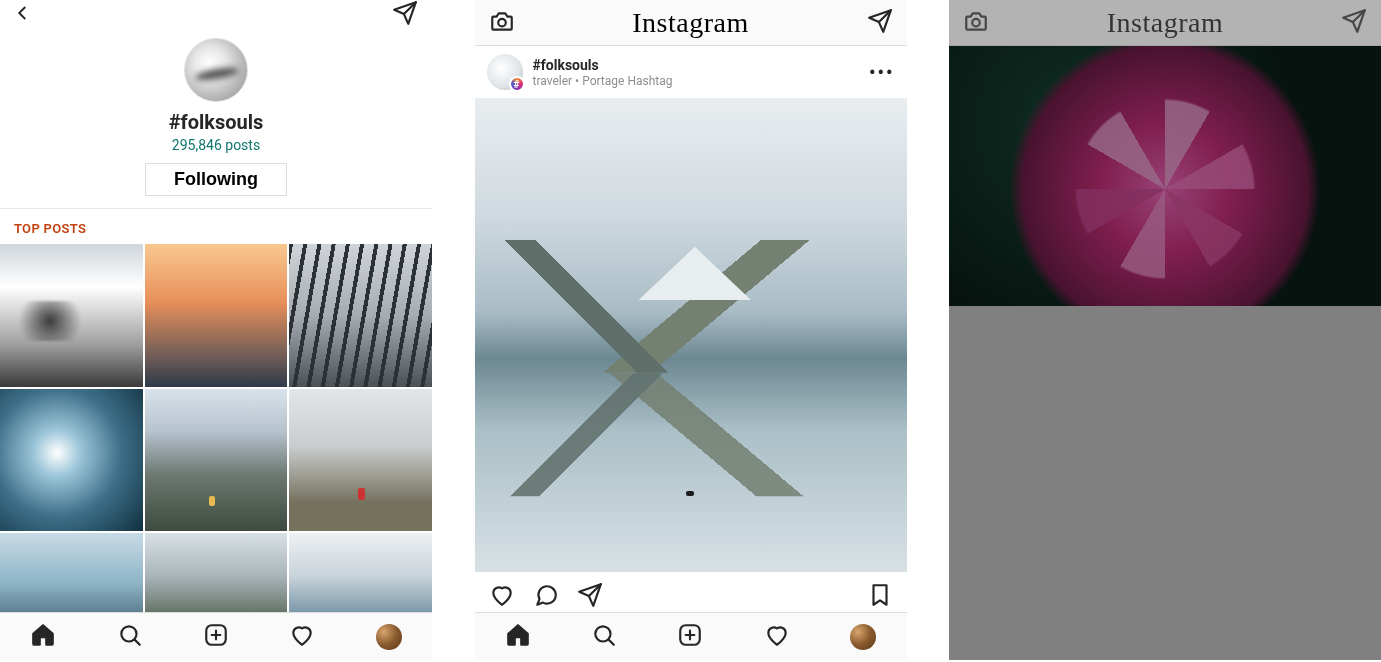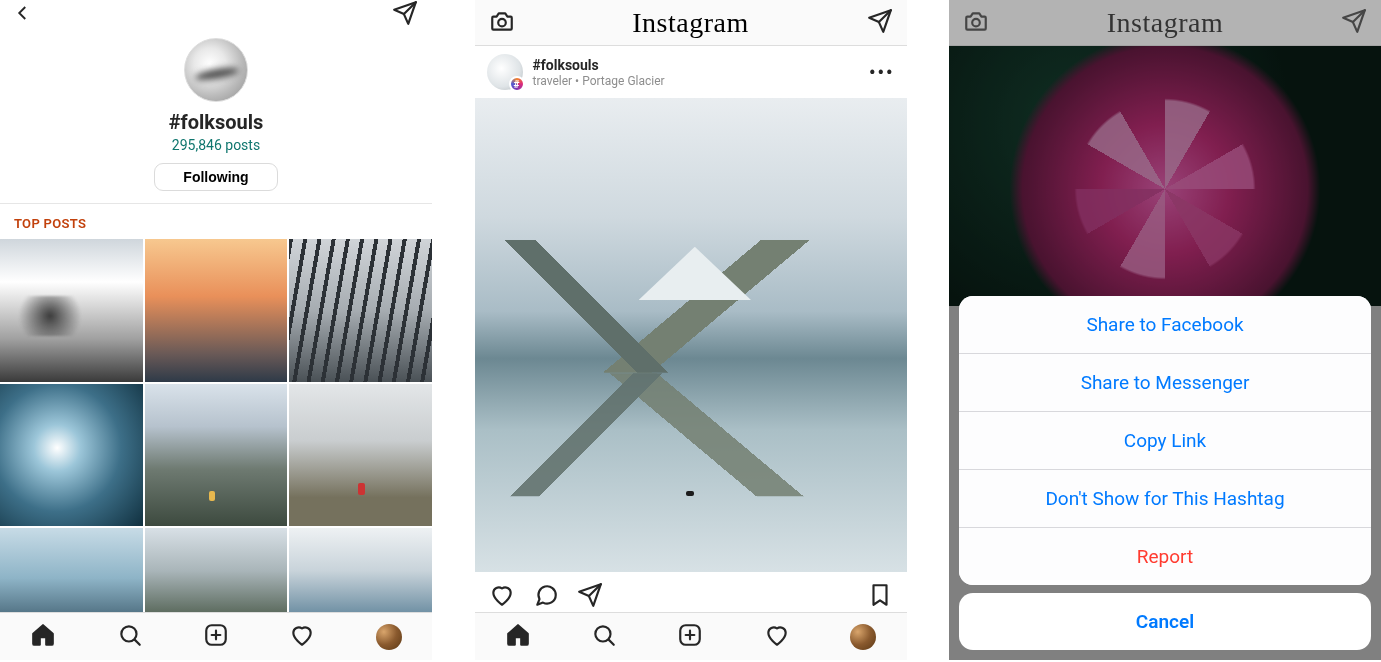--- a/index.html
+++ b/index.html
@@ -60,22 +60,22 @@
   .profile-avatar::after{
     content:""; position:absolute; left:10px; top:30px; width:44px; height:10px;
     background:#555; filter:blur(3px); border-radius:50%;
     transform:rotate(-10deg);
   }
   .hashtag-title{ font-size:20px; font-weight:700; margin-top:8px; color:#262626;}
   .post-count{ font-size:14px; color:#0f766e; margin-top:3px;}
   .follow-btn{
     margin-top:10px;
     border:1px solid #dbdbdb; background:#fff;
-    padding:5px 28px; border-radius:9px;
-    font-size:14px; font-weight:600;
+    padding:5px 28px; border-radius:1px;
+    font-size:18px; font-weight:600;
     cursor:pointer;
   }
   .section-label{
     font-size:13px; color:#c2410c; font-weight:600;
     padding:12px 14px 8px 14px;
     letter-spacing:0.3px;
   }
 
   
   .grid{ display:grid; grid-template-columns:repeat(3,1fr); gap:2px; flex:1; }
@@ -263,21 +263,21 @@
     </span>
   </div>
 
   <div class="phone2-content">
     <div class="post-header">
       <div class="hashtag-avatar">
         <div class="hash-badge">#</div>
       </div>
       <div>
         <div class="post-name">#folksouls</div>
-        <div class="post-sub">traveler • Portage Glacier</div>
+        <div class="post-sub">traveler • Portage Hashtag</div>
       </div>
       <div class="post-more">•••</div>
     </div>
 
     <div class="post-image">
       <div class="mtn"></div>
         <div class="mtn2"></div>
         <div class="boat"></div>
     </div>
 
@@ -344,23 +344,13 @@
     </div>
     <div>
       <div class="post-name">#folksouls</div>
       <div class="post-sub">mottpe</div>
     </div>
     <div class="post-more">•••</div>
   </div>
 
   <div class="dim-post"></div>
 
-  <div class="sheet">
-    <div class="sheet-group">
-      <div class="sheet-item">Share to Facebook</div>
-      <div class="sheet-item">Share to Messenger</div>
-      <div class="sheet-item">Copy Link</div>
-      <div class="sheet-item">Don't Show for This Hashtag</div>
-      <div class="sheet-item destructive">Report</div>
-    </div>
-    <div class="sheet-cancel">Cancel</div>
-  </div>
 </div>
 
 </body></html>

